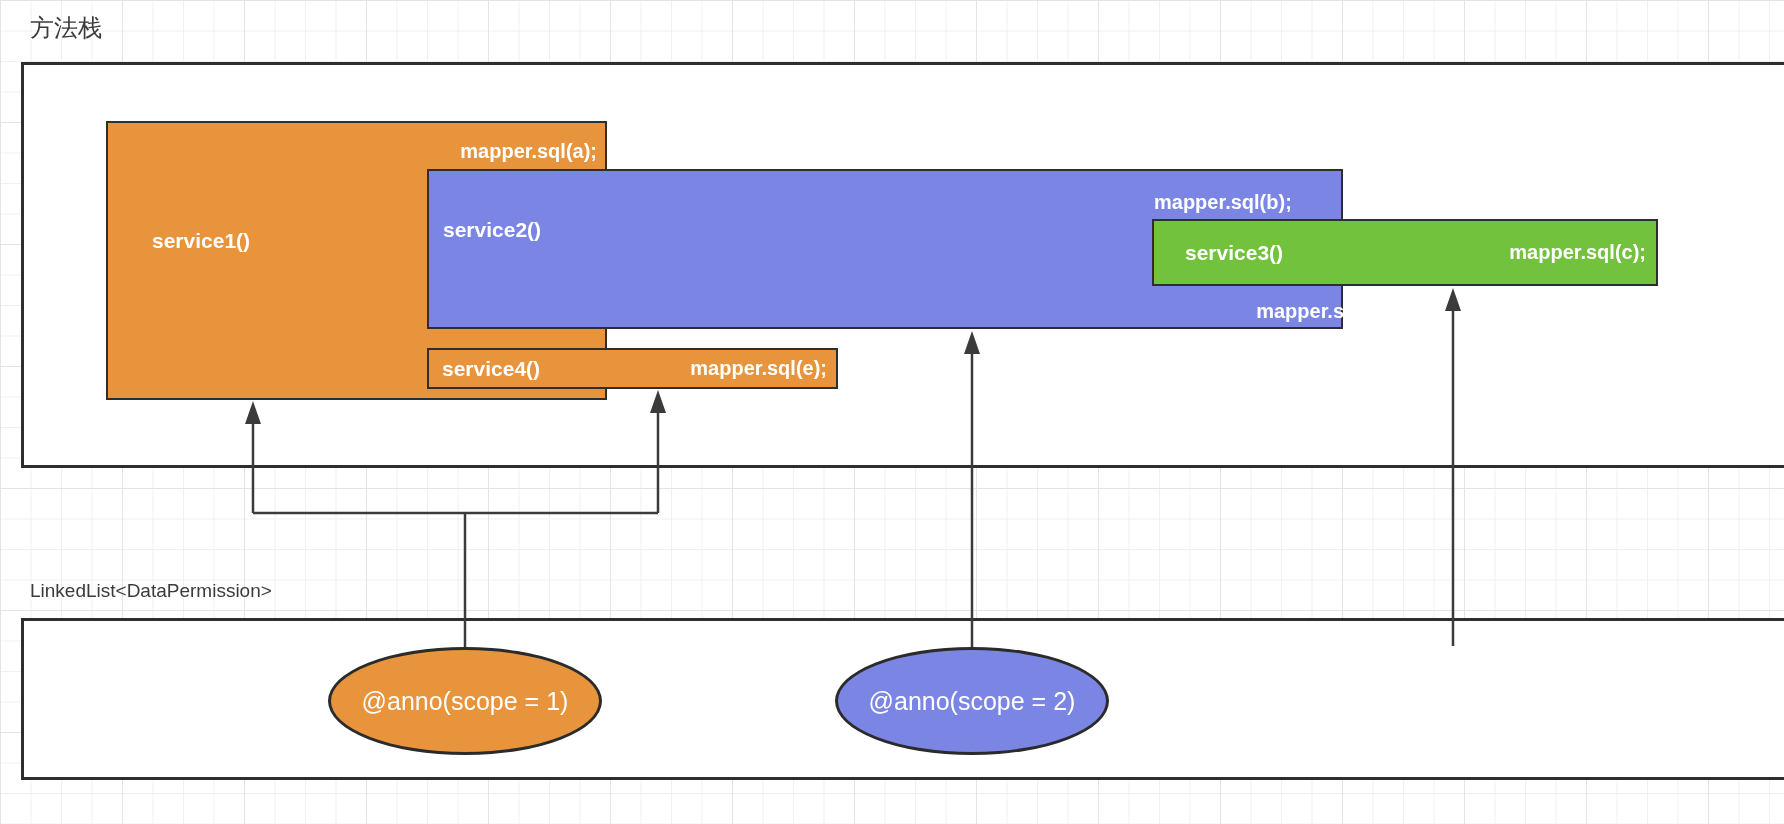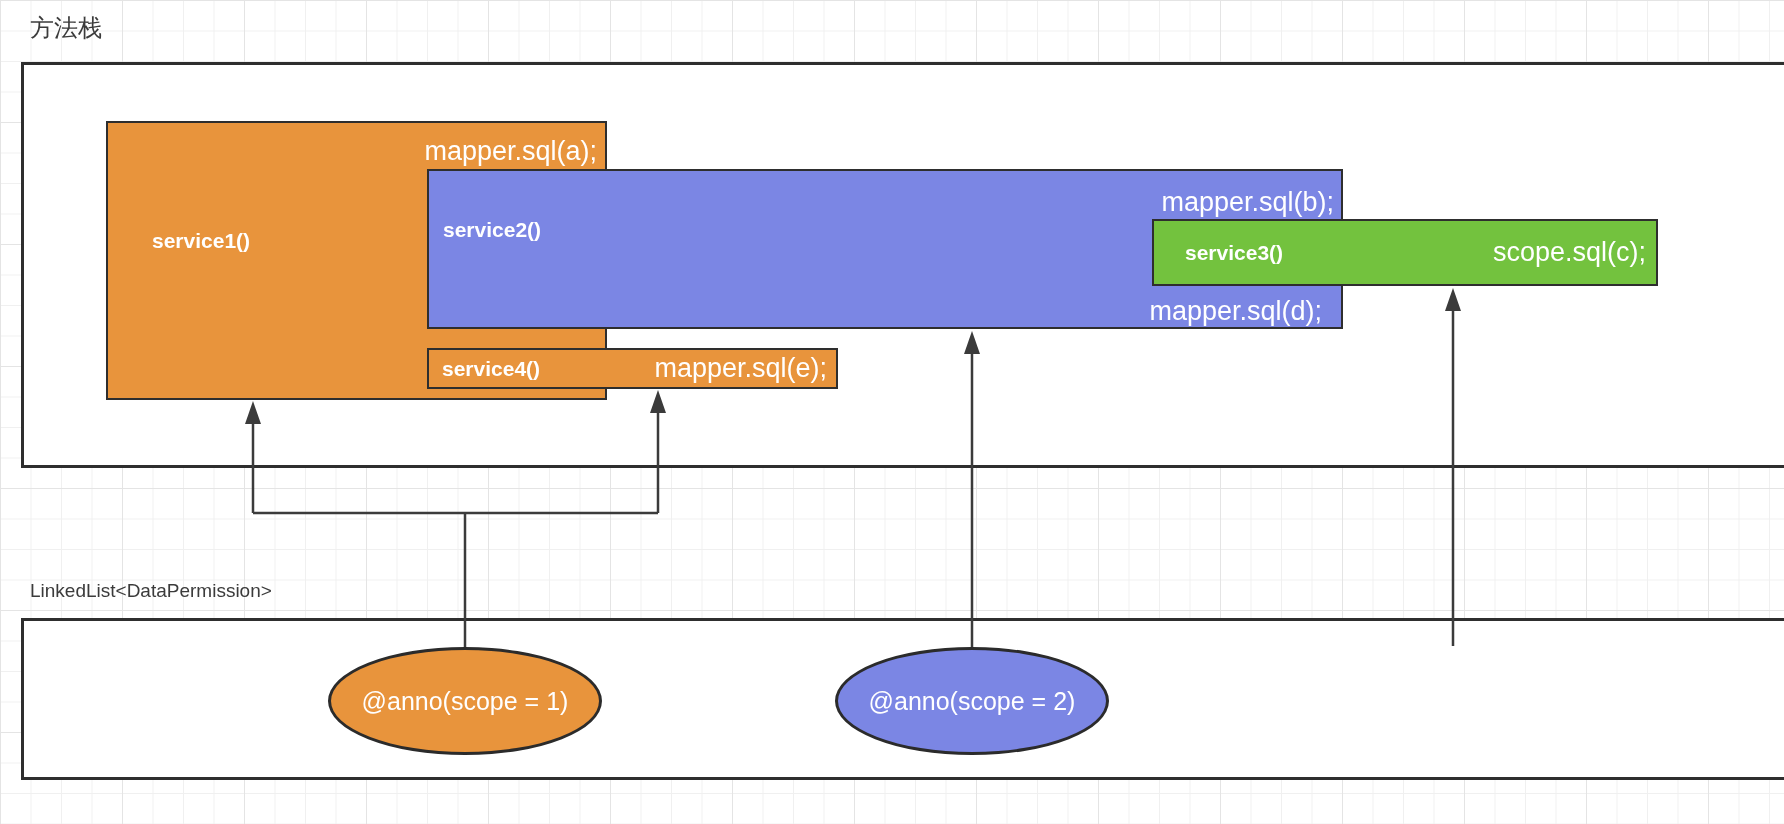--- a/index.html
+++ b/index.html
@@ -45,28 +45,28 @@
   #frame-service3{left:1152px;top:219px;width:506px;height:67px;
     display:flex;align-items:center;justify-content:space-between;
     padding:0 10px 0 31px;}
   #frame-service4{left:427px;top:348px;width:411px;height:41px;
     display:flex;align-items:center;justify-content:space-between;
     padding:0 9px 0 13px;}
   .frame-label{
     color:#ffffff;font-weight:bold;font-size:21px;white-space:nowrap;
   }
   .call-label{
-    color:#ffffff;font-size:27px;white-space:nowrap;
+    color:#ffffff;font-size:20px;white-space:nowrap;font-weight:bold;
   }
   .floating{position:absolute;line-height:26px;}
   #call-a{left:419px;top:138px;width:178px;text-align:right;}
   #lbl-service1{position:absolute;left:152px;top:226px;line-height:29px;}
   #lbl-service2{position:absolute;left:443px;top:215px;line-height:29px;}
-  #call-b{left:1154px;top:189px;width:180px;text-align:right;}
-  #call-d{left:1142px;top:298px;width:180px;text-align:right;}
+  #call-b{left:1154px;top:189px;width:180px;}
+  #call-d{left:1214px;top:298px;width:180px;text-align:right;}
   .annotation{
     position:absolute;
     top:647px;width:274px;height:108px;
     border:3px solid #2b2b2b;border-radius:50%;
     box-sizing:border-box;
     display:flex;align-items:center;justify-content:center;
     color:#ffffff;font-size:25px;white-space:nowrap;
   }
   #anno-1{left:328px;justify-content:center;}
   #anno-2{left:835px;text-align:center;}
@@ -93,21 +93,21 @@
   <div id="lbl-service1" class="frame-label">service1()</div>
   <div id="call-a" class="call-label floating">mapper.sql(a);</div>
 
   <div id="frame-service2" class="frame blue"></div>
   <div id="lbl-service2" class="frame-label">service2()</div>
   <div id="call-b" class="call-label floating">mapper.sql(b);</div>
   <div id="call-d" class="call-label floating">mapper.sql(d);</div>
 
   <div id="frame-service3" class="frame green">
     <span class="frame-label">service3()</span>
-    <span class="call-label">scope.sql(c);</span>
+    <span class="call-label">mapper.sql(c);</span>
   </div>
 
   <div id="frame-service4" class="frame orange">
     <span class="frame-label">service4()</span>
     <span class="call-label">mapper.sql(e);</span>
   </div>
 
   <div id="list-title" class="section-title">LinkedList&lt;DataPermission&gt;</div>
 
   <div id="list-container" class="container"></div>

